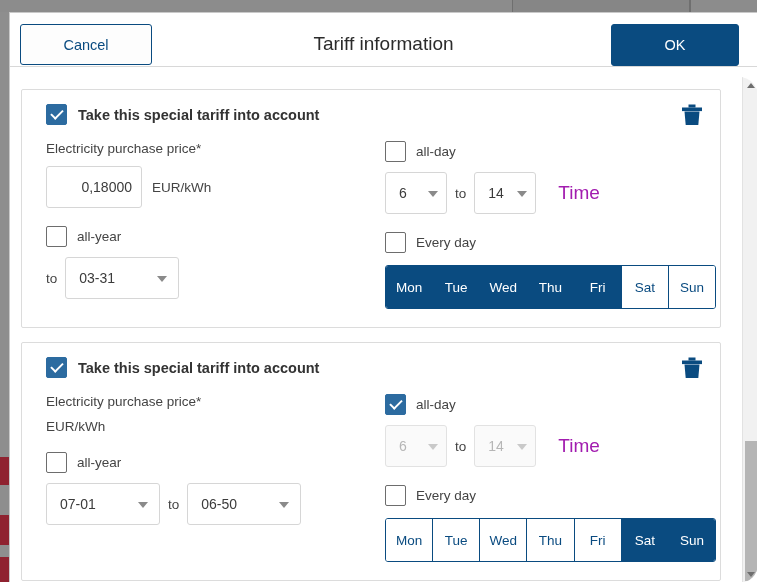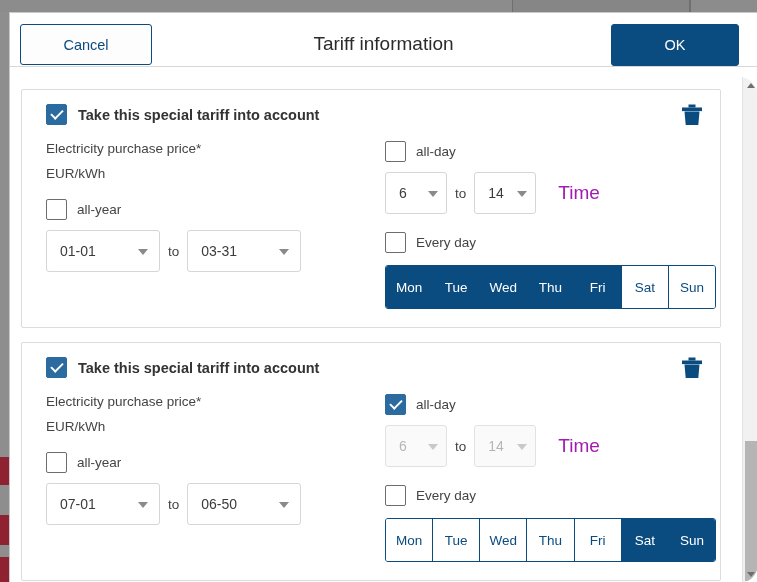--- a/index.html
+++ b/index.html
@@ -408,31 +408,28 @@
           </div>
           <button class="trash-button"><svg width="22" height="24" viewBox="0 0 22 24">
               <rect x="1" y="4.5" width="20" height="3.6" fill="#0a4b80"></rect>
               <rect x="7.5" y="1.5" width="7" height="3" fill="#0a4b80"></rect>
               <path d="M3.5 8.6 h15 l-1.2 13.4 h-12.6 z" fill="#0a4b80"></path>
             </svg></button>
           <div class="card-cols">
             <div class="col-left">
               <span class="field-label">Electricity purchase price*</span>
               <div class="price-row">
+                <input type="text" class="price-input" value="0,18000" style="">
                 <span class="unit-label">EUR/kWh</span>
               </div>
               <div class="checkrow">
                 <div class="cb"></div>
                 <span class="checkrow-label">all-year</span>
               </div>
               <div class="select-row">
-                <div class="sel wide">
-                  <span>01-01</span>
-                  <span class="caret"></span>
-                </div>
                 <span class="to-label">to</span>
                 <div class="sel wide">
                   <span>03-31</span>
                   <span class="caret"></span>
                 </div>
               </div>
             </div>
             <div class="col-right">
               <div class="checkrow" style="margin-top: 0px;">
                 <div class="cb"></div>

